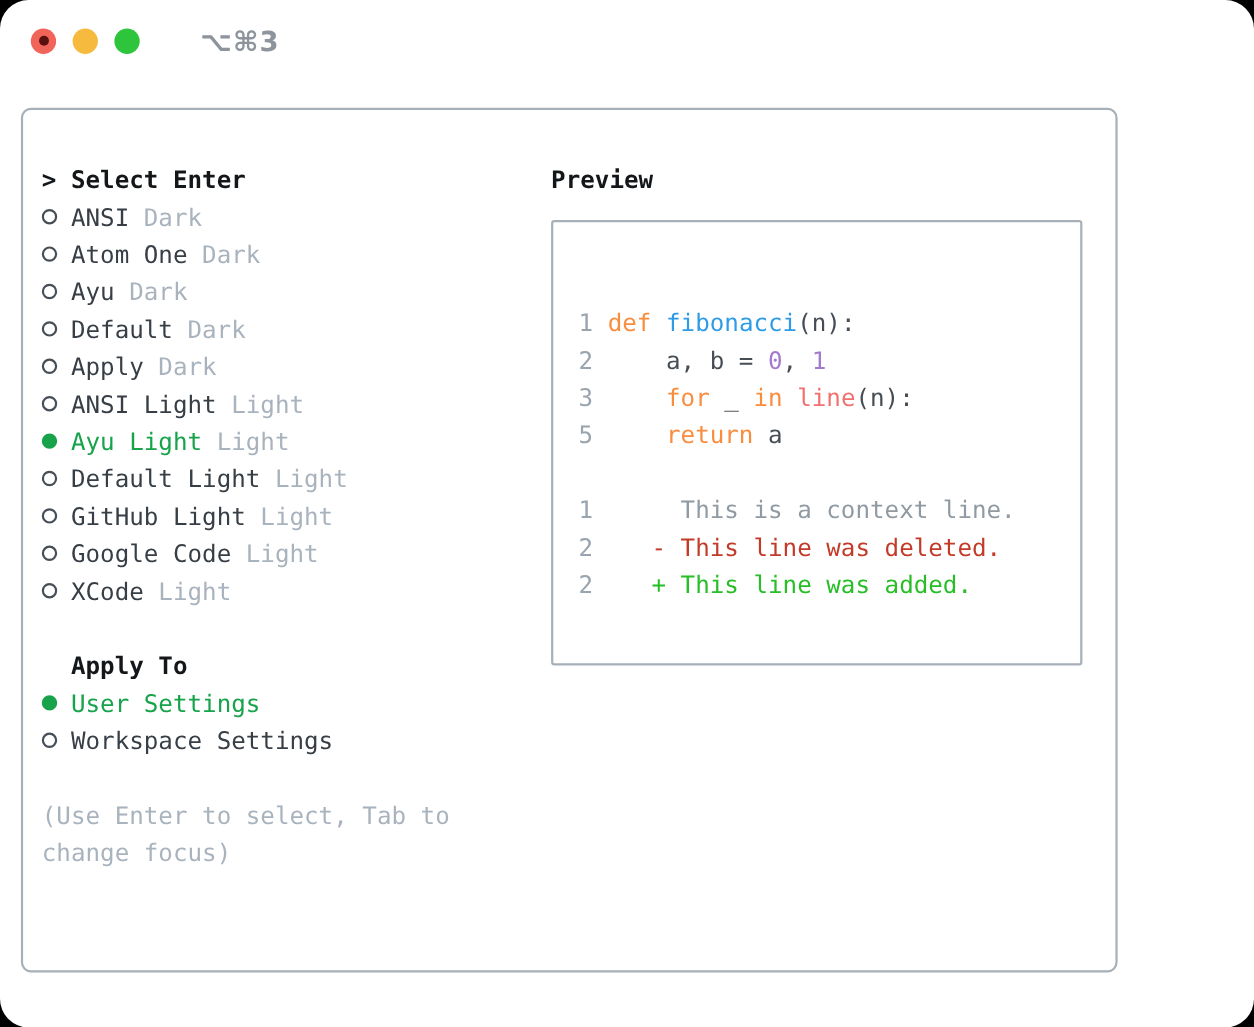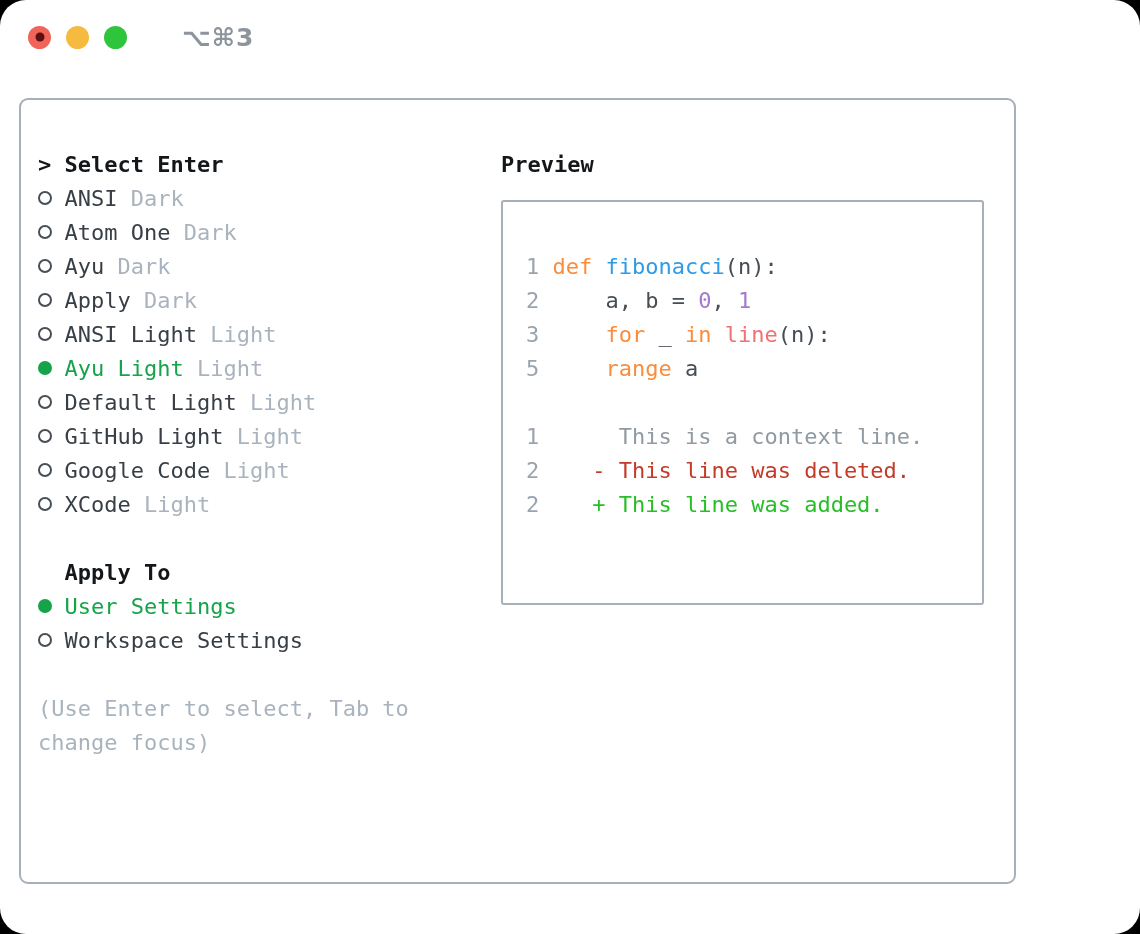--- a/index.html
+++ b/index.html
@@ -37,21 +37,21 @@
   .help{color:var(--muted);}
   .radio{display:inline-block;width:14px;height:14px;box-sizing:border-box;
     border:2px solid #474E56;border-radius:50%;vertical-align:middle;margin-top:-4px;}
   .radio.on{background:var(--green);border-color:var(--green);}
   .col-left{position:absolute;left:17px;top:48px;width:450px;}
   
   .col-right-title{position:absolute;left:480px;top:48px;}
   .pbox{
     position:absolute;left:480px;top:100px;width:483px;height:405px;
     box-sizing:border-box;border:2px solid var(--border);border-radius:3px;
-    padding:48px 0 0 23px;overflow:hidden;background:var(--window_bg,#fff);
+    padding:76px 0 0 23px;overflow:hidden;background:var(--window_bg,#fff);
   }
   .prow{height:34px;line-height:34px;font:22px/34px "DejaVu Sans Mono",monospace;white-space:pre;}
   .ln{display:inline-block;width:2ch;color:var(--line_number);}
   .kw{color:var(--code_keyword);}
   .fn{color:var(--code_function);}
   .num{color:var(--code_number);}
   .sp{color:var(--code_special);}
   .pl{color:var(--code_plain);}
   .ctx{color:var(--context_gray);}
   .del{color:var(--diff_red);}
@@ -72,20 +72,21 @@
   </div>
 
   <div class="panel">
 
     <div class="col-left">
       <div class="row hdr"><span class="mark">&gt;</span><span>Select Enter</span></div>
 
       <div class="row"><span class="mark"><span class="radio"></span></span><span>ANSI</span><span class="variant">Dark</span></div>
       <div class="row"><span class="mark"><span class="radio"></span></span><span>Atom One</span><span class="variant">Dark</span></div>
       <div class="row"><span class="mark"><span class="radio"></span></span><span>Ayu</span><span class="variant">Dark</span></div>
+      <div class="row"><span class="mark"><span class="radio"></span></span><span>Default</span><span class="variant">Dark</span></div>
       <div class="row"><span class="mark"><span class="radio"></span></span><span>Apply</span><span class="variant">Dark</span></div>
       <div class="row"><span class="mark"><span class="radio"></span></span><span>ANSI Light</span><span class="variant">Light</span></div>
       <div class="row"><span class="mark"><span class="radio on"></span></span><span class="sel-name">Ayu Light</span><span class="variant">Light</span></div>
       <div class="row"><span class="mark"><span class="radio"></span></span><span>Default Light</span><span class="variant">Light</span></div>
       <div class="row"><span class="mark"><span class="radio"></span></span><span>GitHub Light</span><span class="variant">Light</span></div>
       <div class="row"><span class="mark"><span class="radio"></span></span><span>Google Code</span><span class="variant">Light</span></div>
       <div class="row"><span class="mark"><span class="radio"></span></span><span>XCode</span><span class="variant">Light</span></div>
 
       <div class="row"></div>
 
@@ -100,21 +101,21 @@
     </div>
 
     <div class="col-right-title">
       <div class="row hdr">Preview</div>
     </div>
 
     <div class="pbox">
       <div class="prow"><span class="ln">1</span><span class="kw">def</span><span class="pl"> </span><span class="fn">fibonacci</span><span class="pl">(n):</span></div>
       <div class="prow"><span class="ln">2</span><span class="pl">    a, b = </span><span class="num">0</span><span class="pl">, </span><span class="num">1</span></div>
       <div class="prow"><span class="ln">3</span><span class="pl">    </span><span class="kw">for</span><span class="pl"> _ </span><span class="kw">in</span><span class="pl"> </span><span class="sp">line</span><span class="pl">(n):</span></div>
-      <div class="prow"><span class="ln">5</span><span class="pl">    </span><span class="kw">range</span><span class="pl"> a</span></div>
+      <div class="prow"><span class="ln">5</span><span class="pl">    </span><span class="kw">return</span><span class="pl"> a</span></div>
       <div class="prow"></div>
       <div class="prow"><span class="ln">1</span><span class="ctx">     This is a context line.</span></div>
       <div class="prow"><span class="ln">2</span><span class="del">   - This line was deleted.</span></div>
       <div class="prow"><span class="ln">2</span><span class="add">   + This line was added.</span></div>
     </div>
 
   </div>
 </div>
 
 </body></html>

